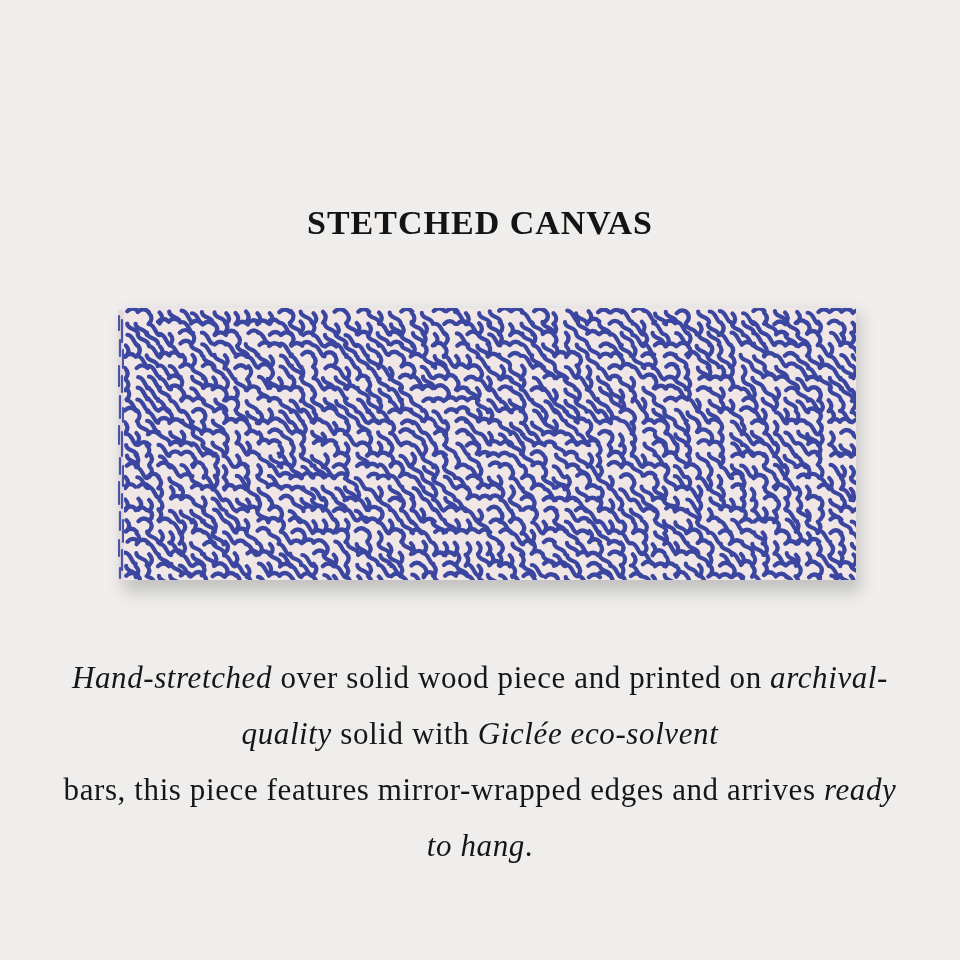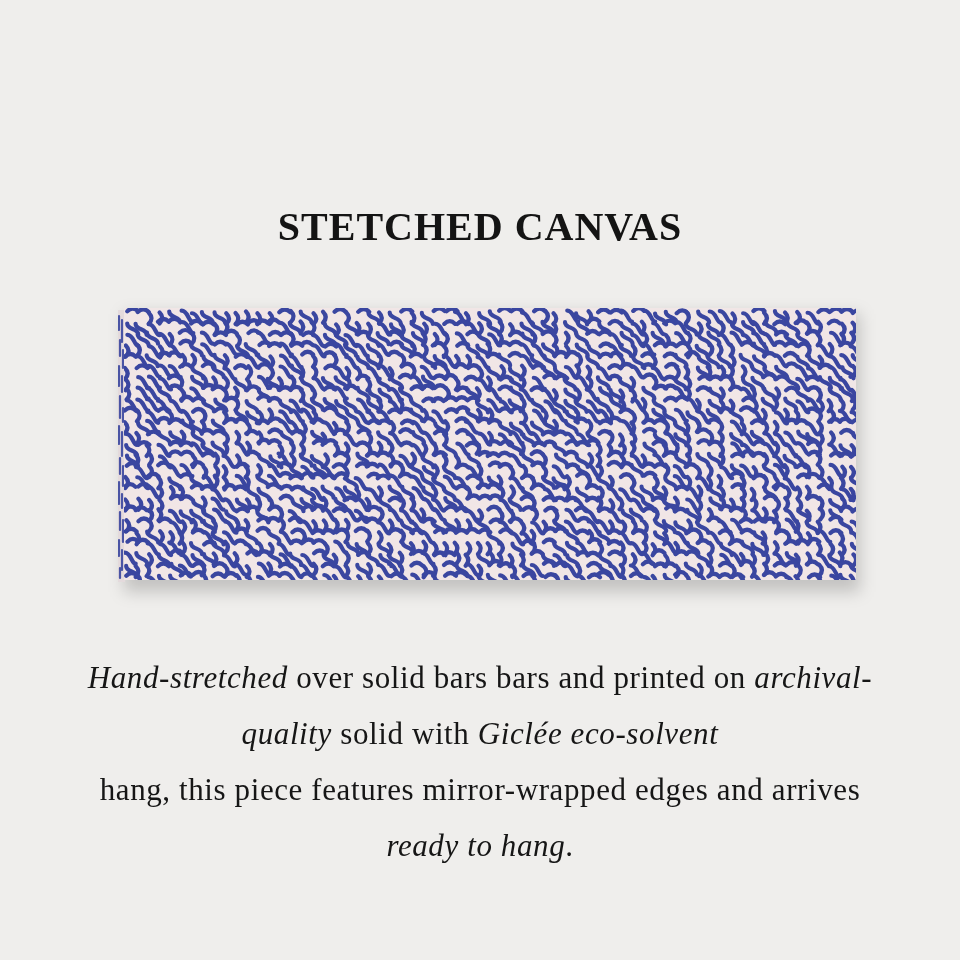--- a/index.html
+++ b/index.html
@@ -6,21 +6,21 @@
   body {
     width: 960px; height: 960px; overflow: hidden;
     background: #efeeec;
     position: relative;
     font-family: "Liberation Serif", "DejaVu Serif", serif;
     color: #141414;
   }
   .title {
     position: absolute; left: 0; top: 170px; width: 960px;
     text-align: center;
-    font-size: 40px; font-weight: bold; letter-spacing: 1px;
+    font-size: 34px; font-weight: bold; letter-spacing: 1px;
     line-height: 60px;
   }
   .canvas-wrap {
     position: absolute; left: 118px; top: 308px; width: 738px; height: 274px;
   }
   .canvas-shadow {
     position: absolute; left: 6px; top: 6px; right: -4px; bottom: -10px;
     background: rgba(0,0,0,0.18);
     filter: blur(8px);
   }
@@ -1734,14 +1734,14 @@
           <path d="M693.6056116266228 268.5146313021096 q 5.5 5.5 0 11"></path>
           <path d="M707.336209956404 267.680738563352 c 6.6 0 6.6 11 11 11"></path>
           <path d="M716.4260660260227 266.89171559400086 c 0 6.6 11 4.4 11 11"></path>
           <path d="M726.7956608275842 267.67155037277524 q 5.5 5.5 0 11"></path>
         </g>
       </svg>
   </div>
 </div>
 
 <div class="desc">
-  <em>Hand-stretched</em><span> over solid bars bars and printed on </span><em>archival-quality</em><span> solid with </span><em>Giclée eco-solvent</em><br><span> hang, this piece features mirror-wrapped edges and arrives </span><em>ready to hang</em><span>.</span>
+  <em>Hand-stretched</em><span> over solid wood piece and printed on </span><em>archival-quality</em><span> solid with </span><em>Giclée eco-solvent</em><br><span> bars, this piece features mirror-wrapped edges and arrives </span><em>ready to hang</em><span>.</span>
 </div>
 
 </body></html>

